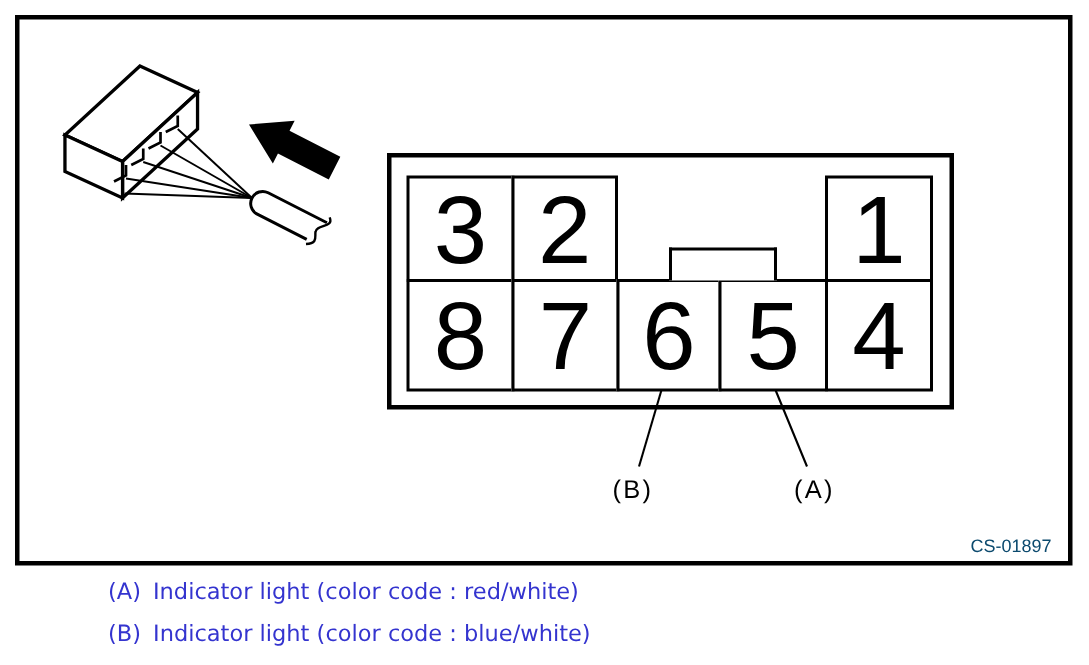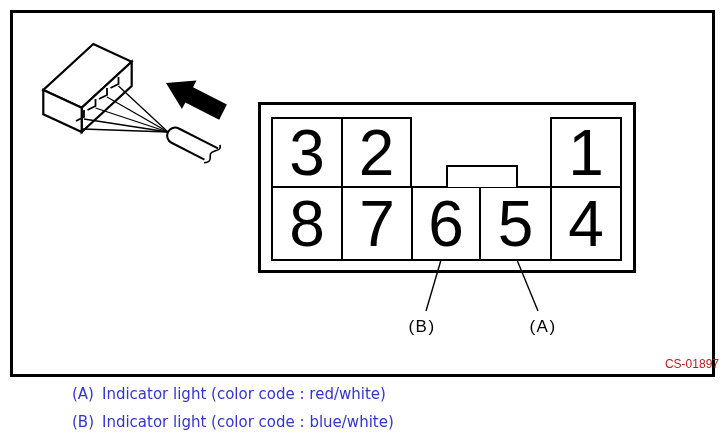--- a/index.html
+++ b/index.html
@@ -26,21 +26,21 @@
   }
   .tab{
     position:absolute;left:446px;top:165px;width:72px;height:22px;
     border:2px solid #000;border-bottom:none;box-sizing:border-box;background:#fff;z-index:3;
   }
   .callout{
     position:absolute;width:64px;text-align:center;
     font-size:17px;letter-spacing:1.5px;color:#000;z-index:4;
   }
   .figcode{
-    position:absolute;right:7px;top:357px;font-size:12px;color:#b91c1c;z-index:4;
+    position:absolute;right:25px;top:357px;font-size:12px;color:#0c4a6e;z-index:4;
   }
   .legend-line{
     position:absolute;left:72px;font-size:15px;line-height:20px;
     font-family:"DejaVu Sans",sans-serif;white-space:nowrap;z-index:2;
   }
   .legend-key{display:inline-block;margin-right:8px;}
 </style>
 </head>
 <body>
 

